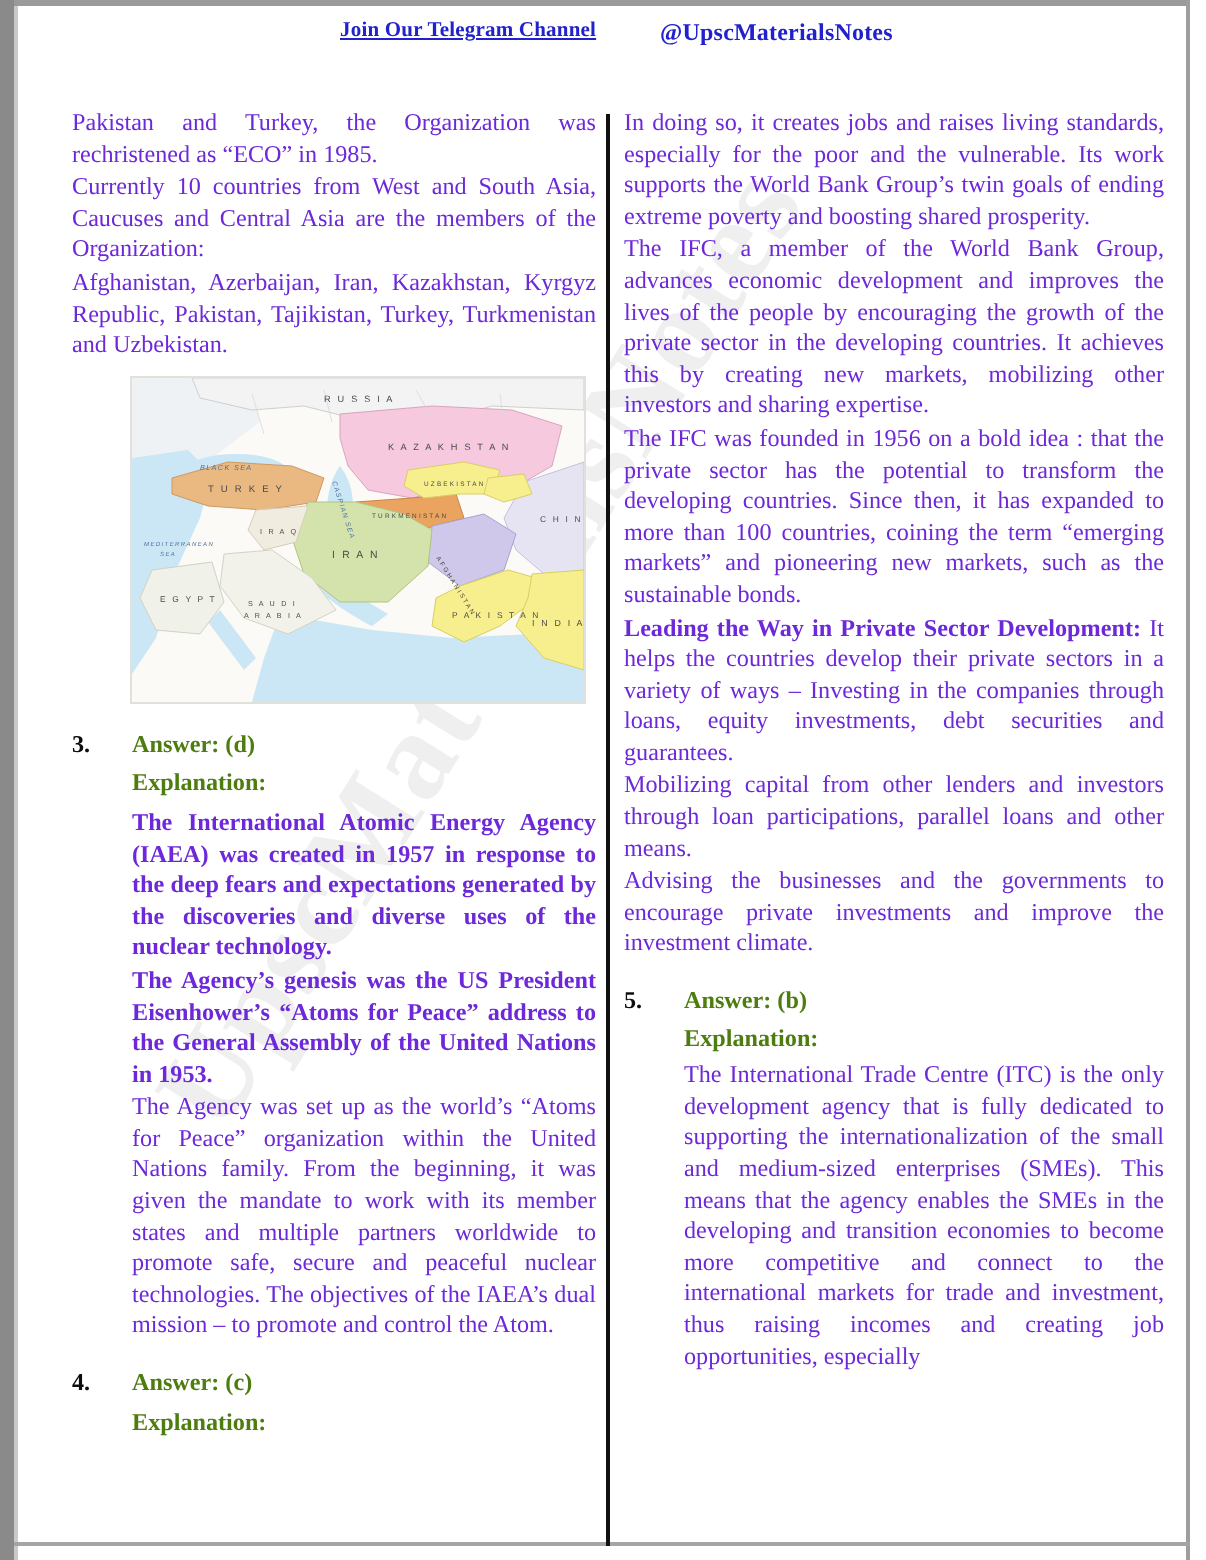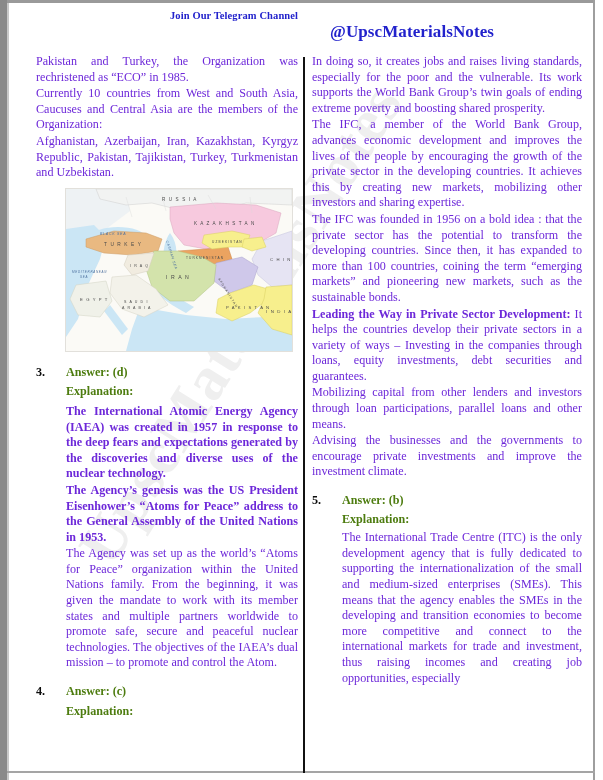--- a/index.html
+++ b/index.html
@@ -67,22 +67,22 @@
   }
   .hdr-text {
     position: absolute;
     color: #2222cc;
     font-weight: bold;
     font-size: 10.5px;
     letter-spacing: 0.1px;
     white-space: nowrap;
     font-family: "Liberation Serif", "DejaVu Serif", serif;
   }
-  #hdr-left  { left: 161px; top: 4px; }
-  #hdr-right { left: 321px; top: 16px; font-size: 17px; }
+  #hdr-left  { left: 161px; top: 4px; text-decoration: underline; }
+  #hdr-right { left: 321px; top: 3px; font-size: 12px; }
 
   
   #watermark {
     position: absolute;
     left: 120px;
     top: 300px;
     width: 470px;
     height: 340px;
     color: #efefef;
     font-size: 62px;

